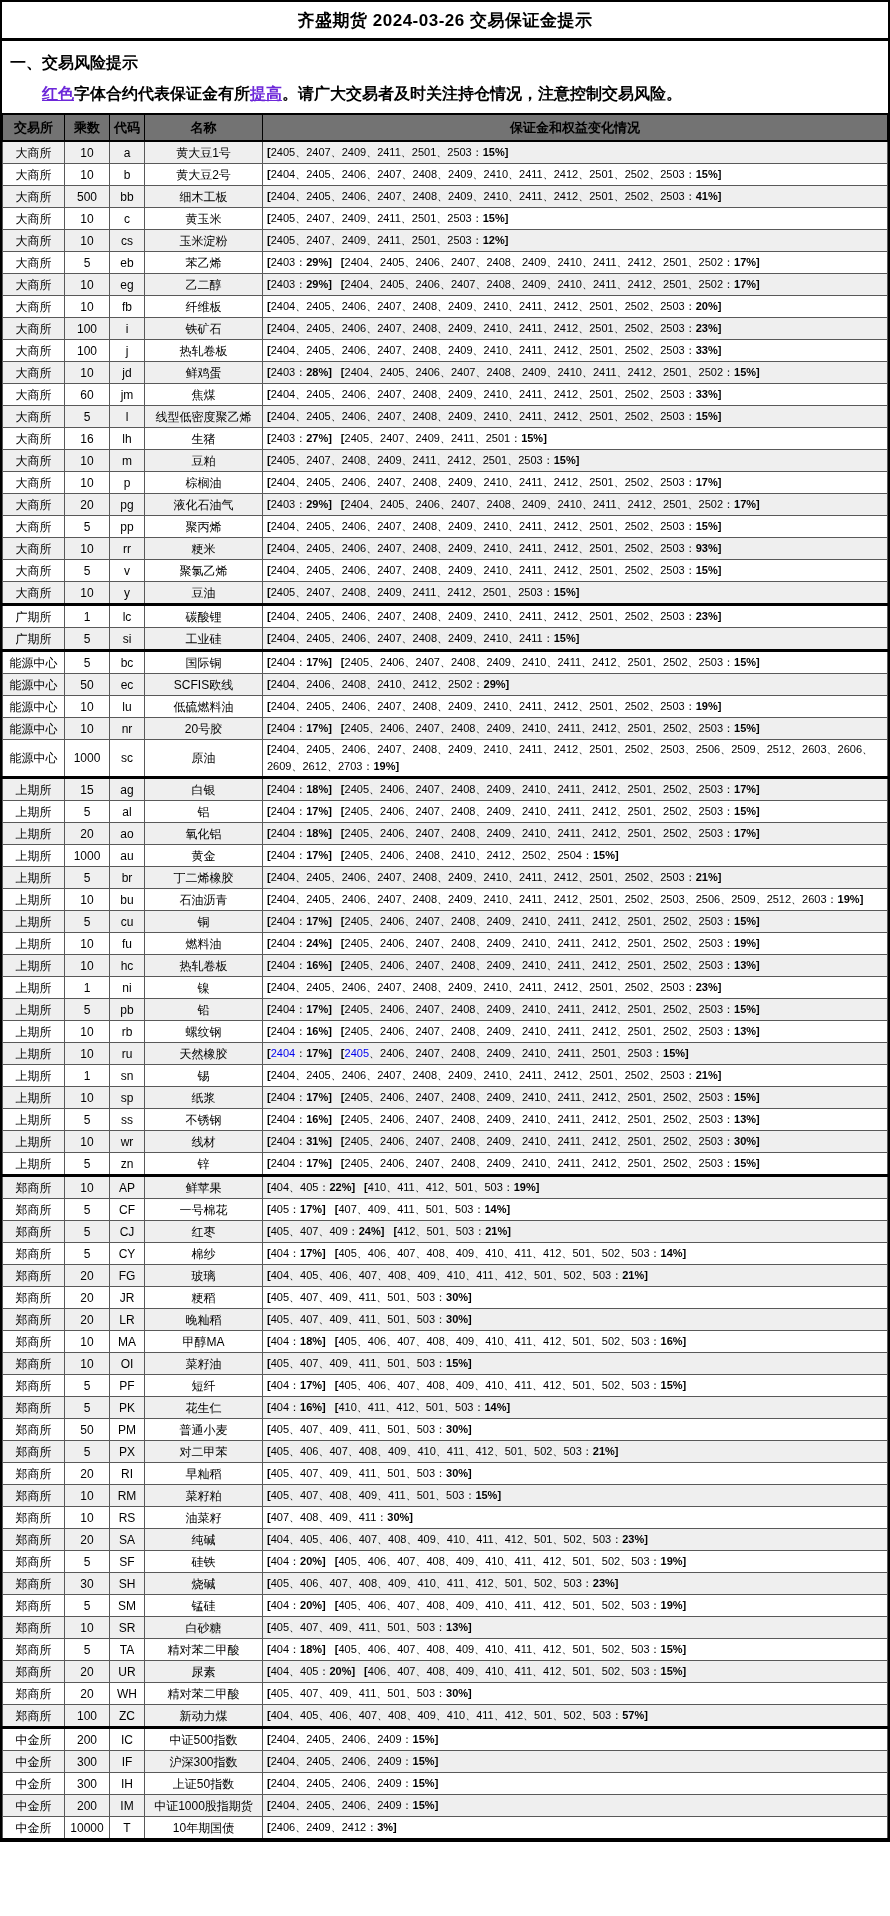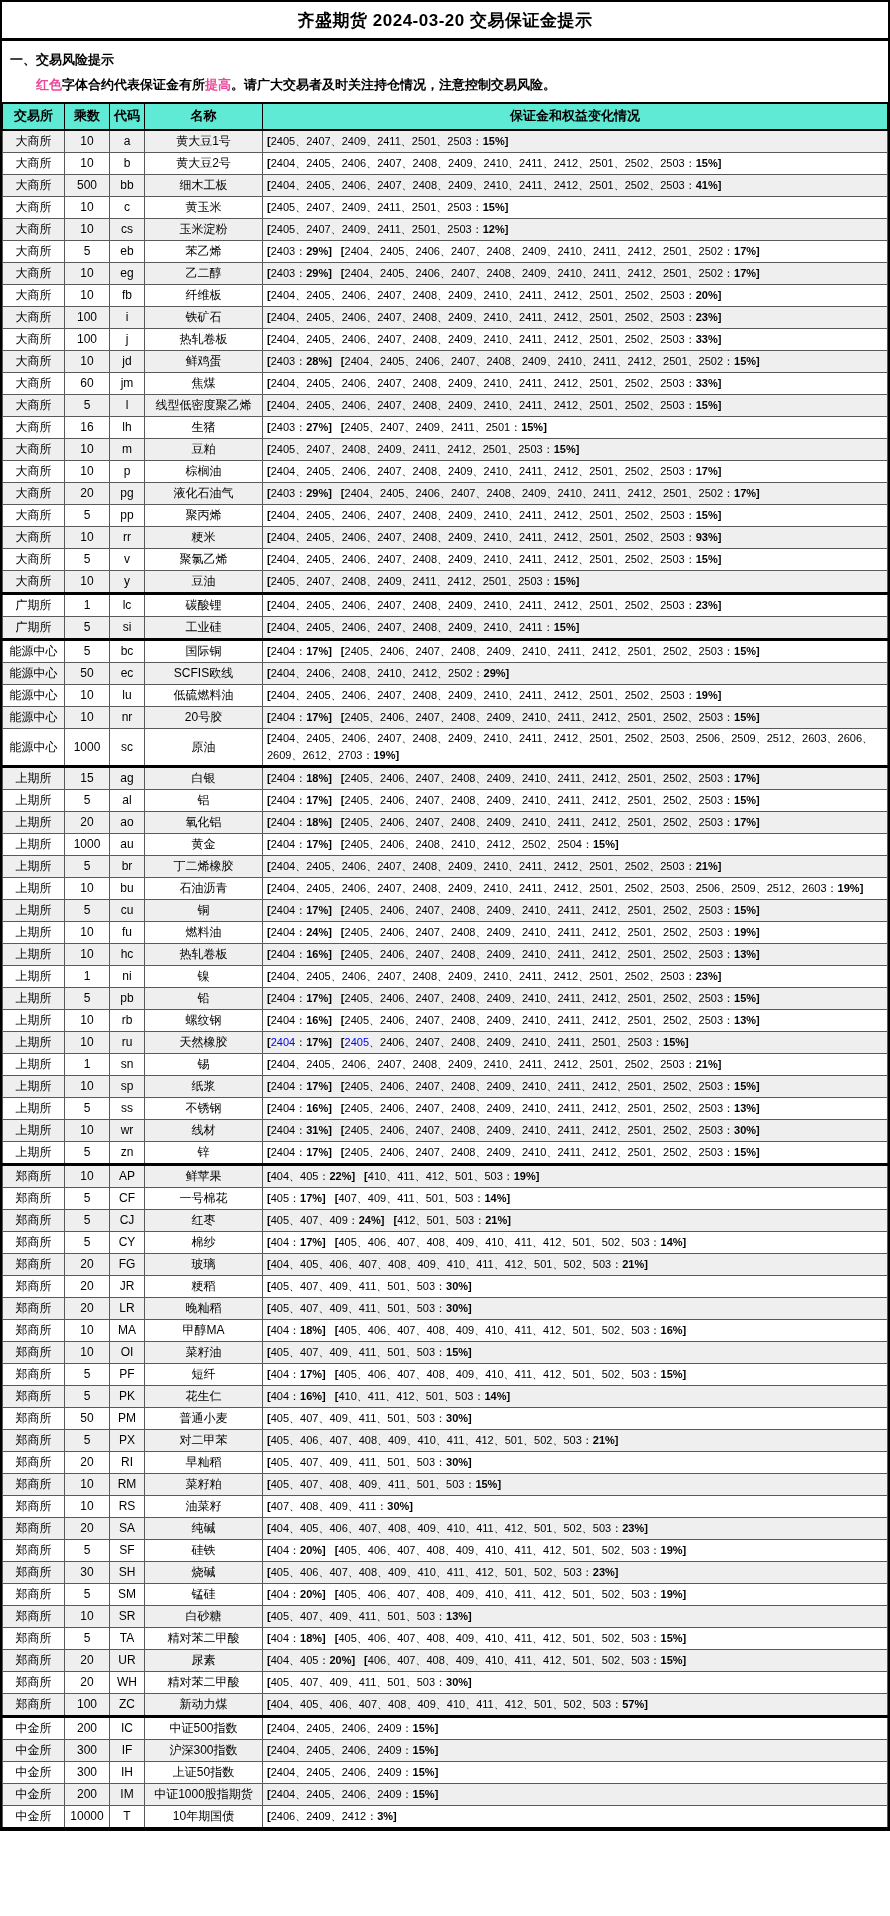--- a/index.html
+++ b/index.html
@@ -1,42 +1,42 @@
 <!DOCTYPE html>
 <html><head>
 <meta charset="utf-8">
 <style>
   html,body{margin:0;padding:0;background:#fff;}
   .page{width:886px;border:2px solid #000;background:#fff;color:#000;
         font-family:"Liberation Sans","DejaVu Sans",sans-serif;}
   .title{text-align:center;font-weight:bold;font-size:17px;padding:7px 0 6px;
          border-bottom:3px solid #000;letter-spacing:0.5px;}
-  .intro{font-size:13px;font-weight:bold;padding:6px 8px 2px;line-height:1.95;}
+  .intro{font-size:16px;font-weight:bold;padding:6px 8px 2px;line-height:1.95;}
   .intro .para{text-indent:2em;}
-  .red{color:#ec4899;}
+  .red{color:#6d28d9;text-decoration:underline;}
   table.margin{width:100%;border-collapse:collapse;table-layout:fixed;margin-top:2px;
                border-top:2px solid #000;border-bottom:2px solid #000;}
-  table.margin th{border:1px solid #000;border-bottom:2px solid #000;background:#5eead4;
+  table.margin th{border:1px solid #000;border-bottom:2px solid #000;background:#737373;
                   font-size:13px;font-weight:bold;height:25px;padding:0;}
   table.margin td{border:1px solid #595959;height:19px;padding:0 1px;text-align:center;
                   font-size:12px;line-height:18px;overflow:hidden;}
   table.margin td.rate{text-align:left;padding:1px 4px;font-size:11px;line-height:17px;}
   tr.alt{background:#efefef;}
   tr.sep td{border-top:3px solid #000;}
   .grp{margin-right:9px;}
   .brk{font-weight:bold;}
   .pct{font-weight:bold;}
   .blue{color:#0000ee;}
 </style>
 </head>
 <body>
 
 <div class="page">
 
-  <div class="title">齐盛期货 2024-03-20 交易保证金提示</div>
+  <div class="title">齐盛期货 2024-03-26 交易保证金提示</div>
 
   <div class="intro">
     <div>一、交易风险提示</div>
     <div class="para"><span class="red">红色</span><span>字体合约代表保证金有所</span><span class="red">提高</span><span>。请广大交易者及时关注持仓情况，注意控制交易风险。</span></div>
   </div>
 
   <table class="margin">
     <colgroup>
       <col style="width:62px">
         <col style="width:45px">

